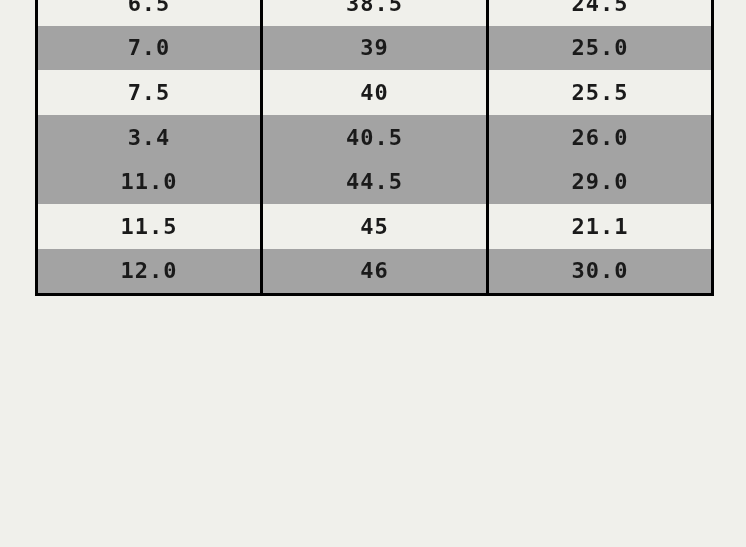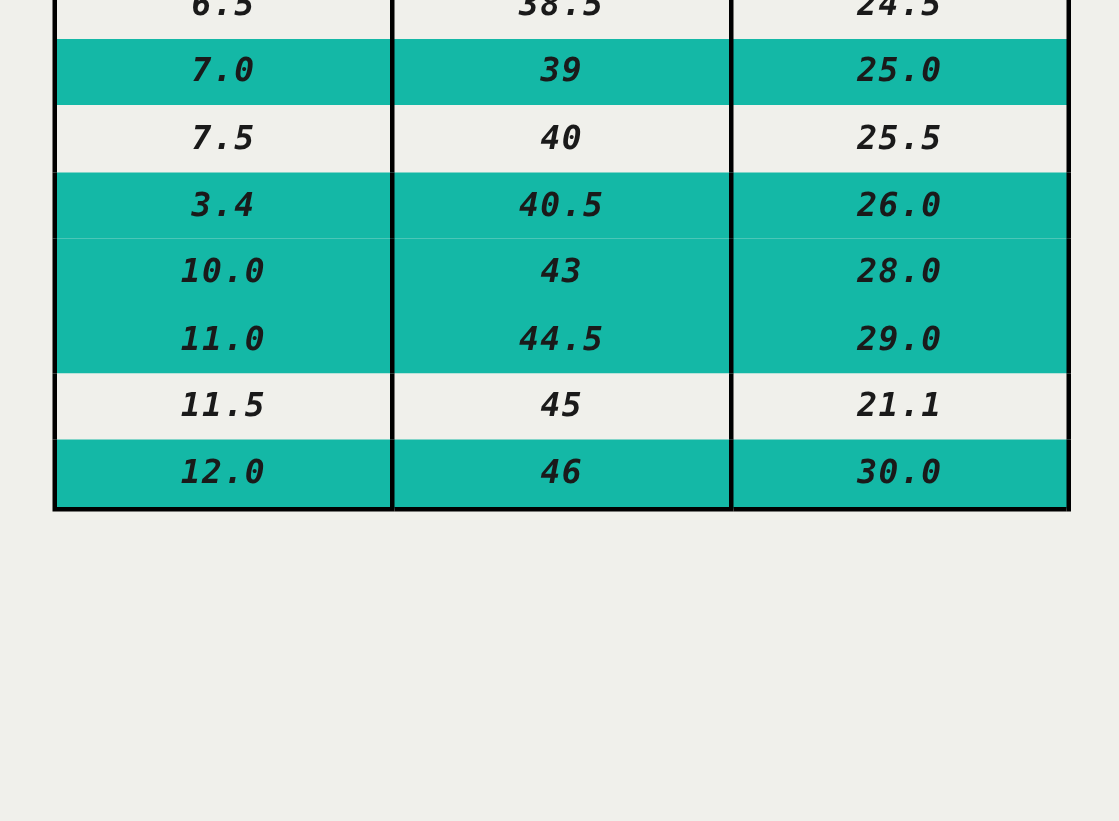--- a/index.html
+++ b/index.html
@@ -16,21 +16,20 @@
     position: relative;
   }
 
   #table-viewport {
     position: absolute;
     left: 0;
     top: 0;
     width: 728px;
     height: 547px;
     overflow: hidden;
-    font-style: italic;
   }
 
   
   #data-table {
     position: absolute;
     left: 35px;
     top: -22px;
     width: 677px;
     border-collapse: collapse;
     border: 3px solid #000000;
@@ -50,21 +49,21 @@
     font-size: 22px;
     font-weight: bold;
     color: #1a1a1a;
     letter-spacing: 1px;
     border-left: 3px solid #000000;
     border-right: 3px solid #000000;
     white-space: nowrap;
   }
 
   #data-table tr.row-even td { background: #f0f0eb; }
-  #data-table tr.row-odd  td { background: #14b8a6; }
+  #data-table tr.row-odd  td { background: #a3a3a3; }
 </style>
 </head>
 <body>
 
 <div id="table-viewport">
   <table id="data-table">
     <colgroup>
       <col class="c1">
       <col class="c2">
       <col class="c3">
@@ -84,25 +83,20 @@
           <td>7.5</td>
           <td>40</td>
           <td>25.5</td>
         </tr>
         <tr class="row-odd">
           <td>3.4</td>
           <td>40.5</td>
           <td>26.0</td>
         </tr>
         <tr class="row-odd">
-          <td>10.0</td>
-          <td>43</td>
-          <td>28.0</td>
-        </tr>
-        <tr class="row-odd">
           <td>11.0</td>
           <td>44.5</td>
           <td>29.0</td>
         </tr>
         <tr class="row-even">
           <td>11.5</td>
           <td>45</td>
           <td>21.1</td>
         </tr>
         <tr class="row-odd">

